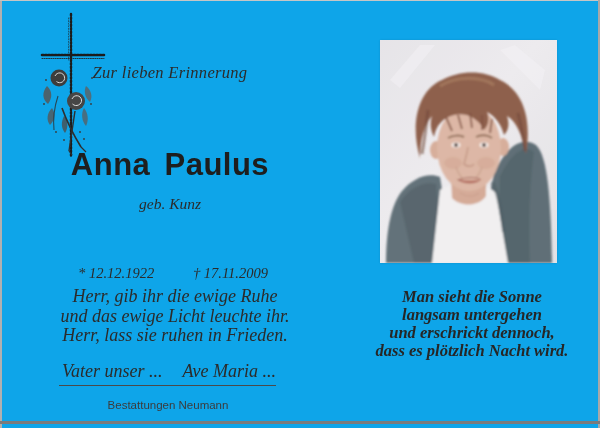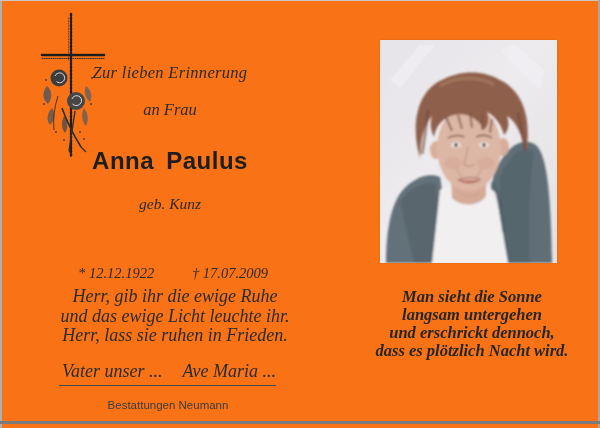--- a/index.html
+++ b/index.html
@@ -1,39 +1,39 @@
 <!DOCTYPE html>
 <html><head>
 <meta charset="utf-8">
 <style>
   html,body{margin:0;padding:0;background:#ffffff;}
   .card{
     position:relative;
     width:600px;height:428px;
-    background:#f97316;
+    background:#0ea5e9;
     overflow:hidden;
     font-family:"Liberation Serif", serif;
     color:#2b2b2b;
   }
   
   .edge-left{position:absolute;left:0;top:0;width:2px;height:100%;background:#b0b0b0;}
   .edge-top{position:absolute;left:0;top:0;width:100%;height:1px;background:#c6c6c6;}
   .edge-right{position:absolute;right:0;top:0;width:2px;height:100%;background:#a8a8a8;}
   .edge-bottom{position:absolute;left:0;top:421px;width:100%;height:3px;background:#7b7b7b;}
 
   .abs{position:absolute;}
   .it{font-style:italic;}
   .center{text-align:center;}
 
   .intro-line1{left:40px;top:63px;width:260px;font-size:16.5px;letter-spacing:0.3px;}
   .intro-line2{left:40px;top:100px;width:260px;font-size:16.5px;}
   .name{
     left:30px;top:147px;width:280px;
     font-family:"Liberation Sans", sans-serif;
-    font-weight:bold;font-size:24px;letter-spacing:0.5px;word-spacing:5px;
+    font-weight:bold;font-size:31px;letter-spacing:0.5px;word-spacing:5px;
     color:#1e1e1e;font-style:normal;
   }
   .maiden{left:40px;top:195px;width:260px;font-size:15.5px;}
   .dates{
     left:78px;top:233px;width:190px;
     display:flex;justify-content:space-between;
     font-size:14.5px;
     margin-top:32px;
   }
   .prayer{left:20px;top:287px;width:310px;font-size:18px;line-height:19.5px;}
@@ -97,27 +97,26 @@
       <circle cx="10" cy="96" r="0.9"></circle>
         <circle cx="57" cy="96" r="0.9"></circle>
       <circle cx="22" cy="124" r="0.9"></circle>
         <circle cx="46" cy="124" r="0.9"></circle>
       <circle cx="30" cy="132" r="0.9"></circle>
         <circle cx="50" cy="131" r="0.9"></circle>
     </g>
   </svg>
 
   <div class="abs it center intro-line1">Zur lieben Erinnerung</div>
-  <div class="abs it center intro-line2">an Frau</div>
   <div class="abs center name">Anna Paulus</div>
   <div class="abs it center maiden">geb. Kunz</div>
 
   <div class="abs it dates">
     <span>* 12.12.1922</span>
-    <span>† 17.07.2009</span>
+    <span>† 17.11.2009</span>
   </div>
 
   <div class="abs it center prayer">
     <div>Herr, gib ihr die ewige Ruhe</div>
     <div>und das ewige Licht leuchte ihr.</div>
     <div>Herr, lass sie ruhen in Frieden.</div>
   </div>
 
   <div class="abs it invocations">
     <span>Vater unser ...</span>

